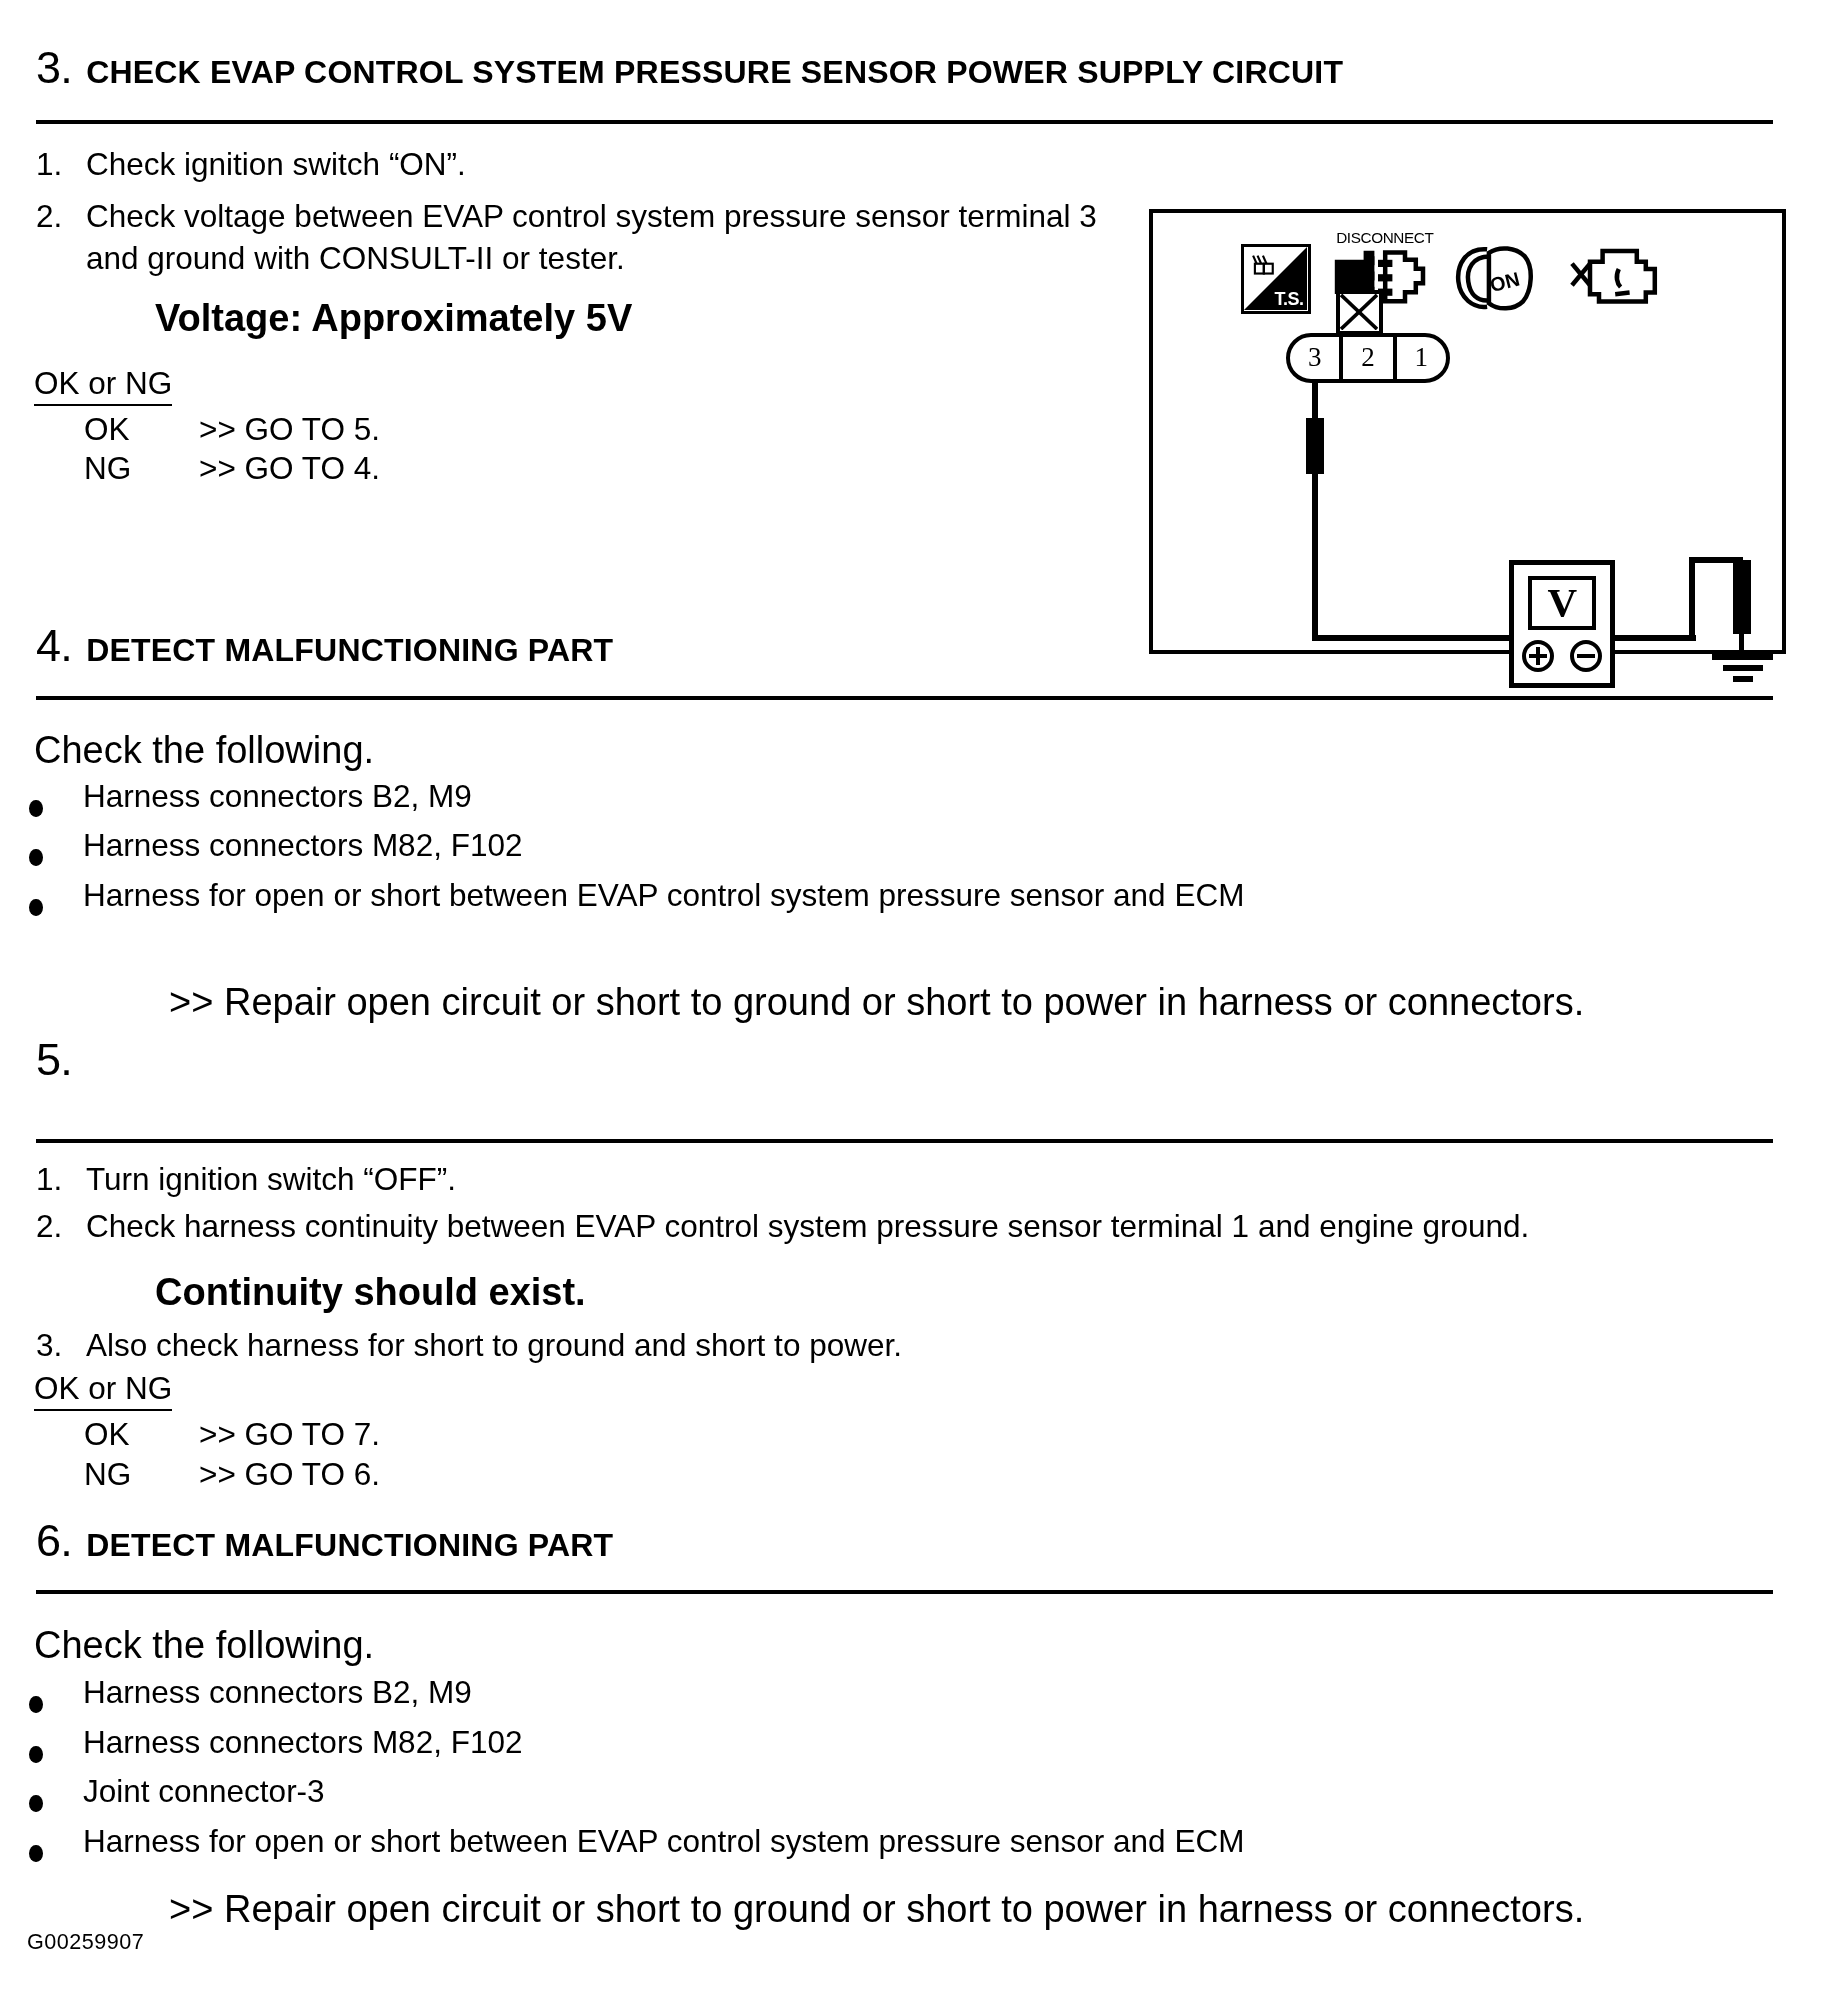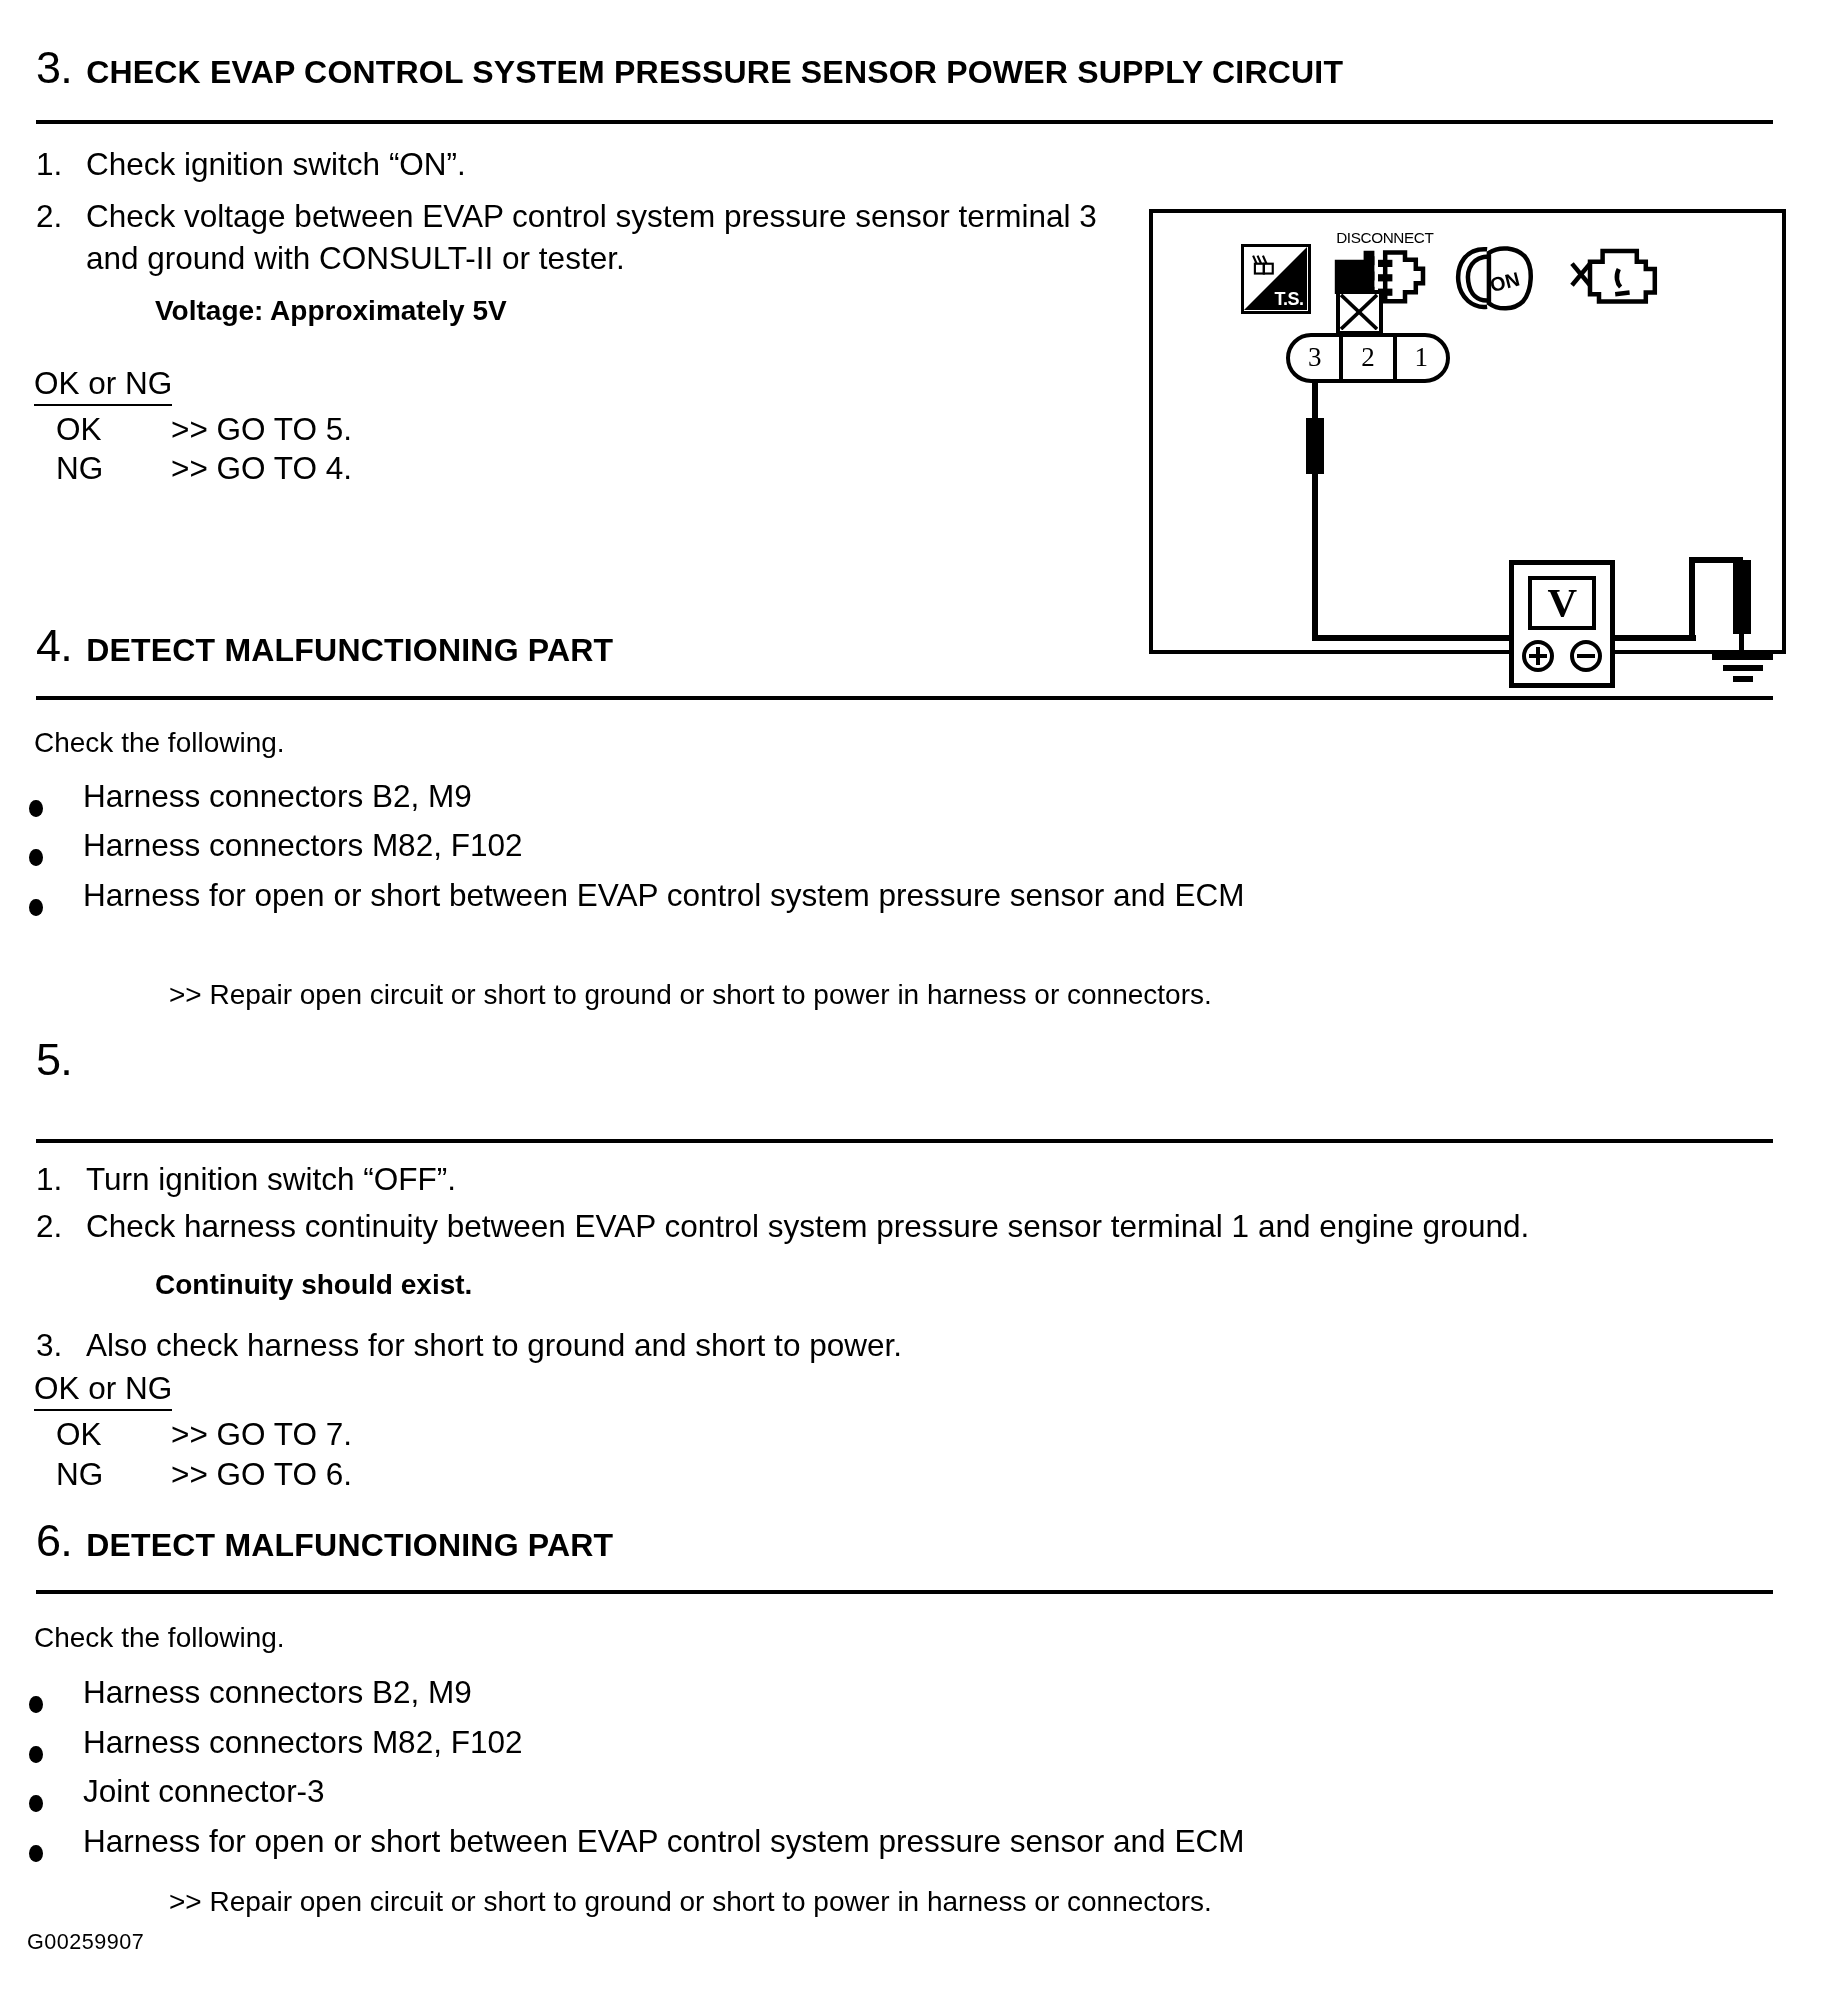--- a/index.html
+++ b/index.html
@@ -56,21 +56,21 @@
     line-height: 1.32;
   }
   .num-item .n {
     width: 50px;
     flex: 0 0 50px;
   }
   .num-item .txt { display: block; }
 
   .plain {
     position: absolute;
-    font-size: 28px;
+    font-size: 38px;
     line-height: 1.32;
     text-align: center;
   }
   .bold {
     font-weight: bold;
   }
 
   .oknghead {
     position: absolute;
     font-size: 31.5px;
@@ -80,21 +80,21 @@
     border-bottom: 2.7px solid #000;
     padding-bottom: 2.7px;
   }
 
   .okng-row {
     position: absolute;
     font-size: 31.5px;
     line-height: 1.25;
     display: flex;
   }
-  .okng-row .lbl { width: 115px; flex: 0 0 115px; }
+  .okng-row .lbl { width: 115px; flex: 0 0 115px; margin-left: 28px; }
 
   .bullet-item {
     position: absolute;
     display: flex;
     font-size: 31.5px;
     line-height: 1.3;
     align-items: flex-end;
   }
   .bullet-item .dot {
     width: 54px;

